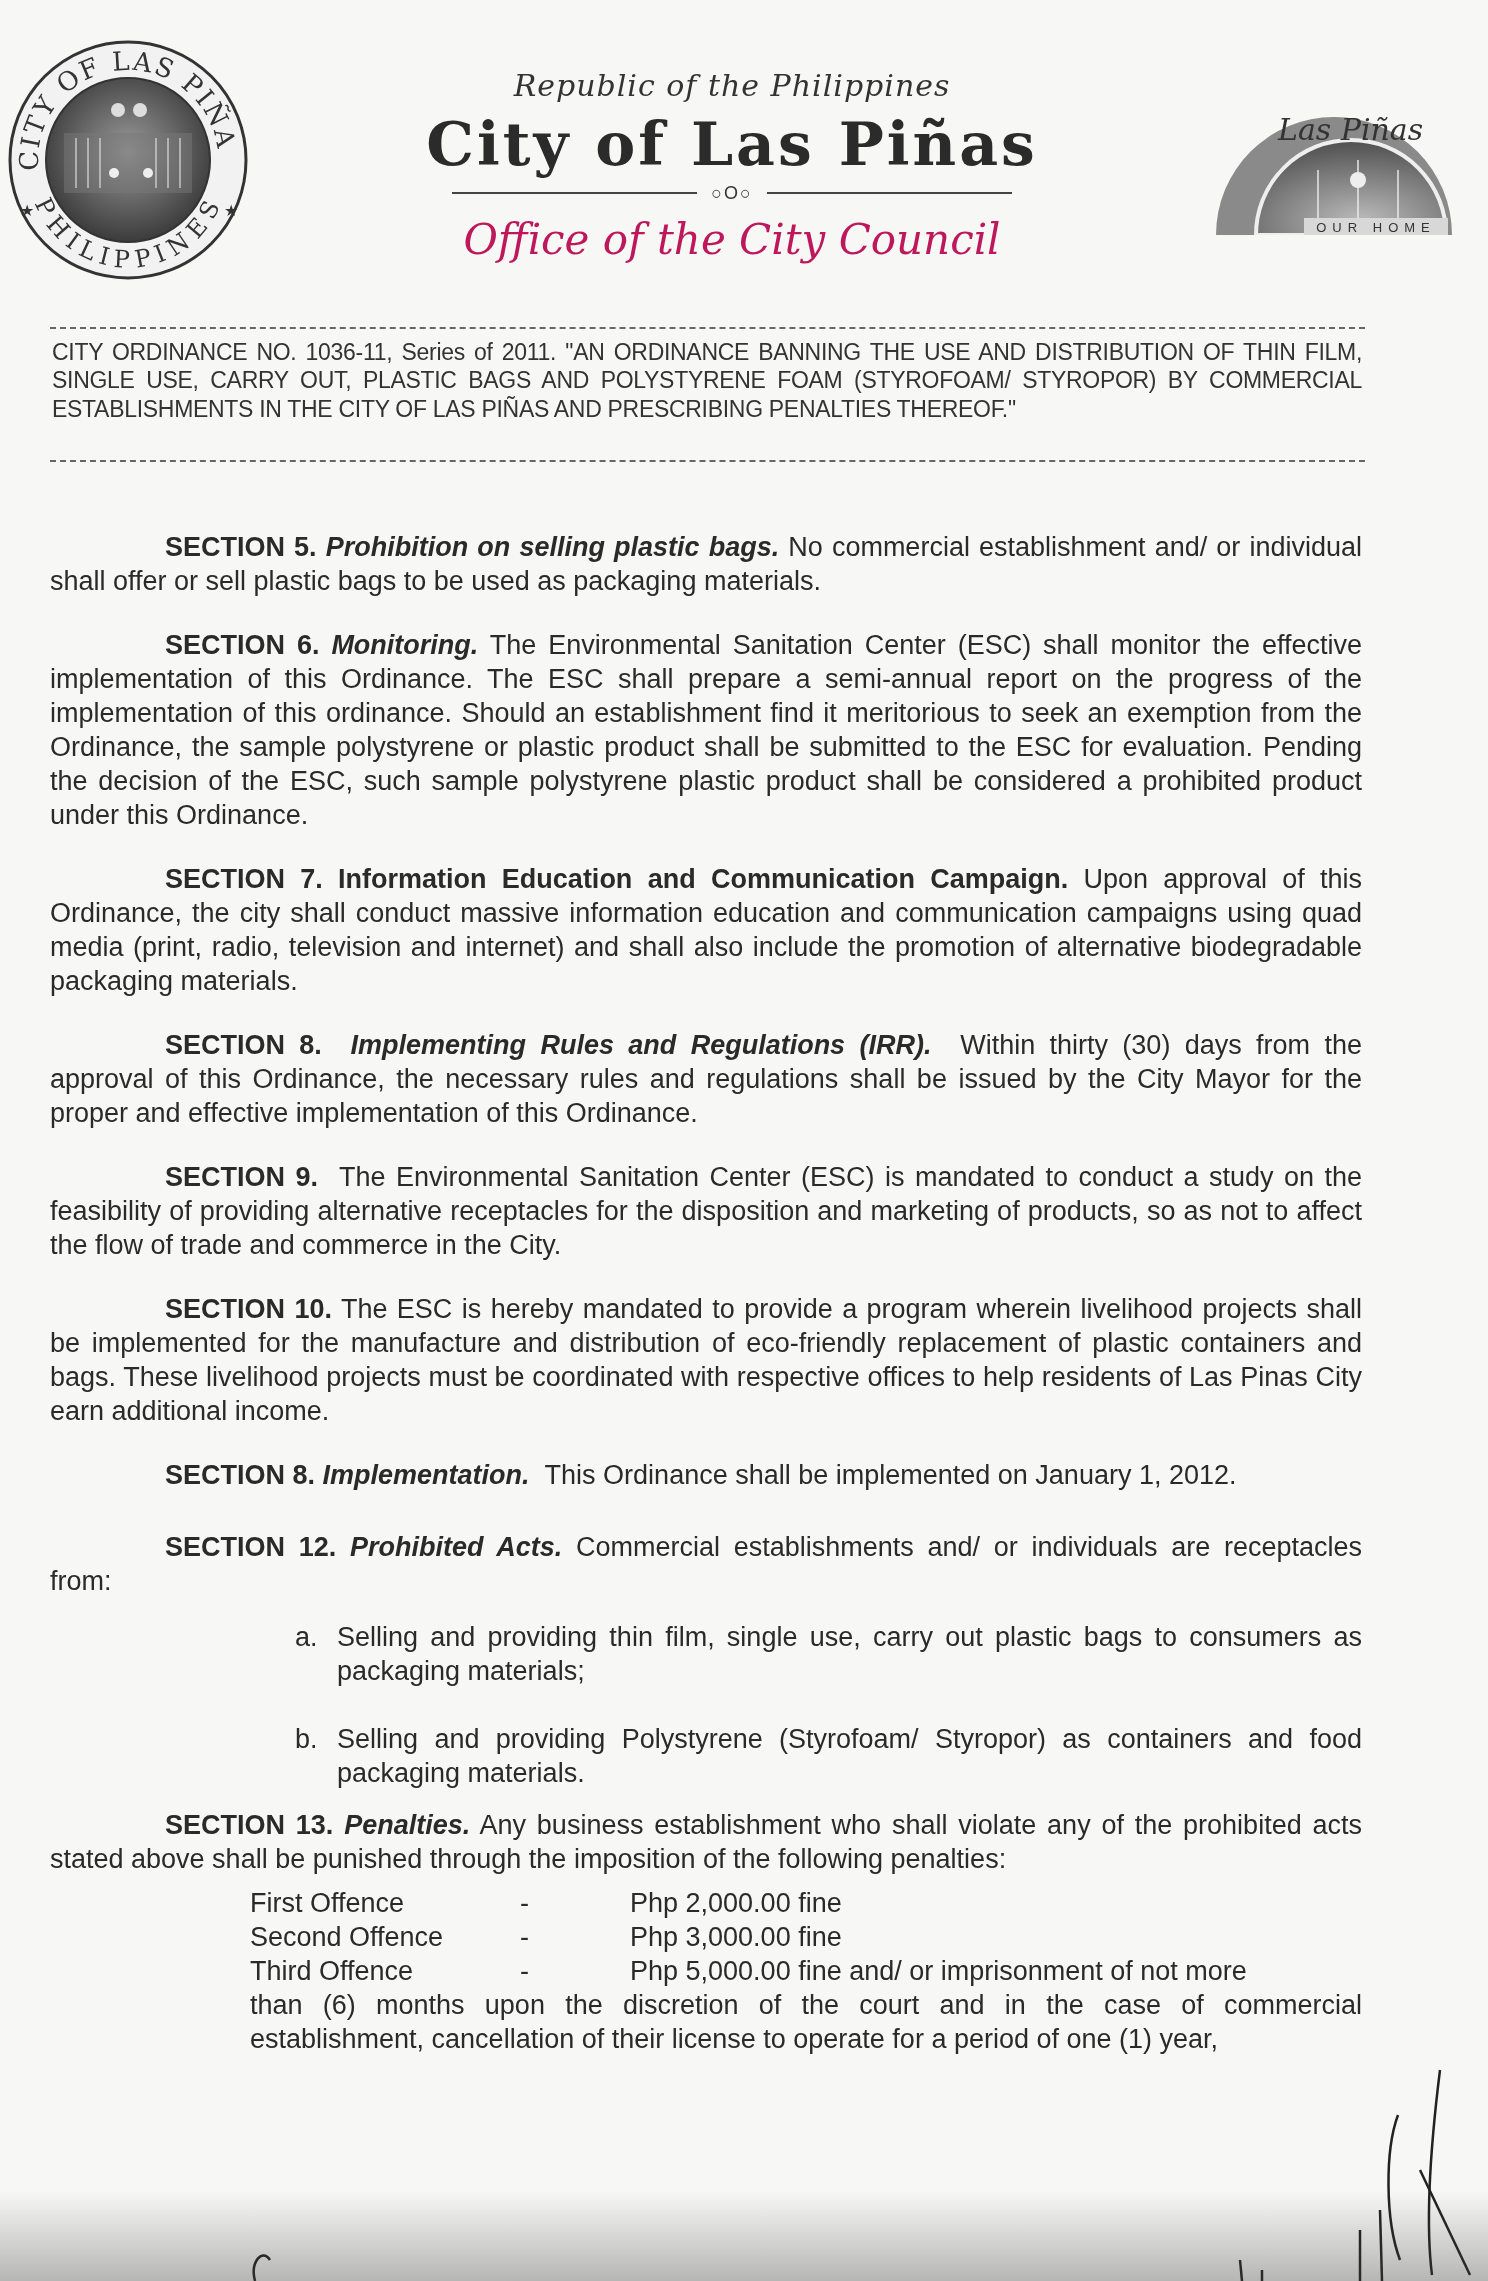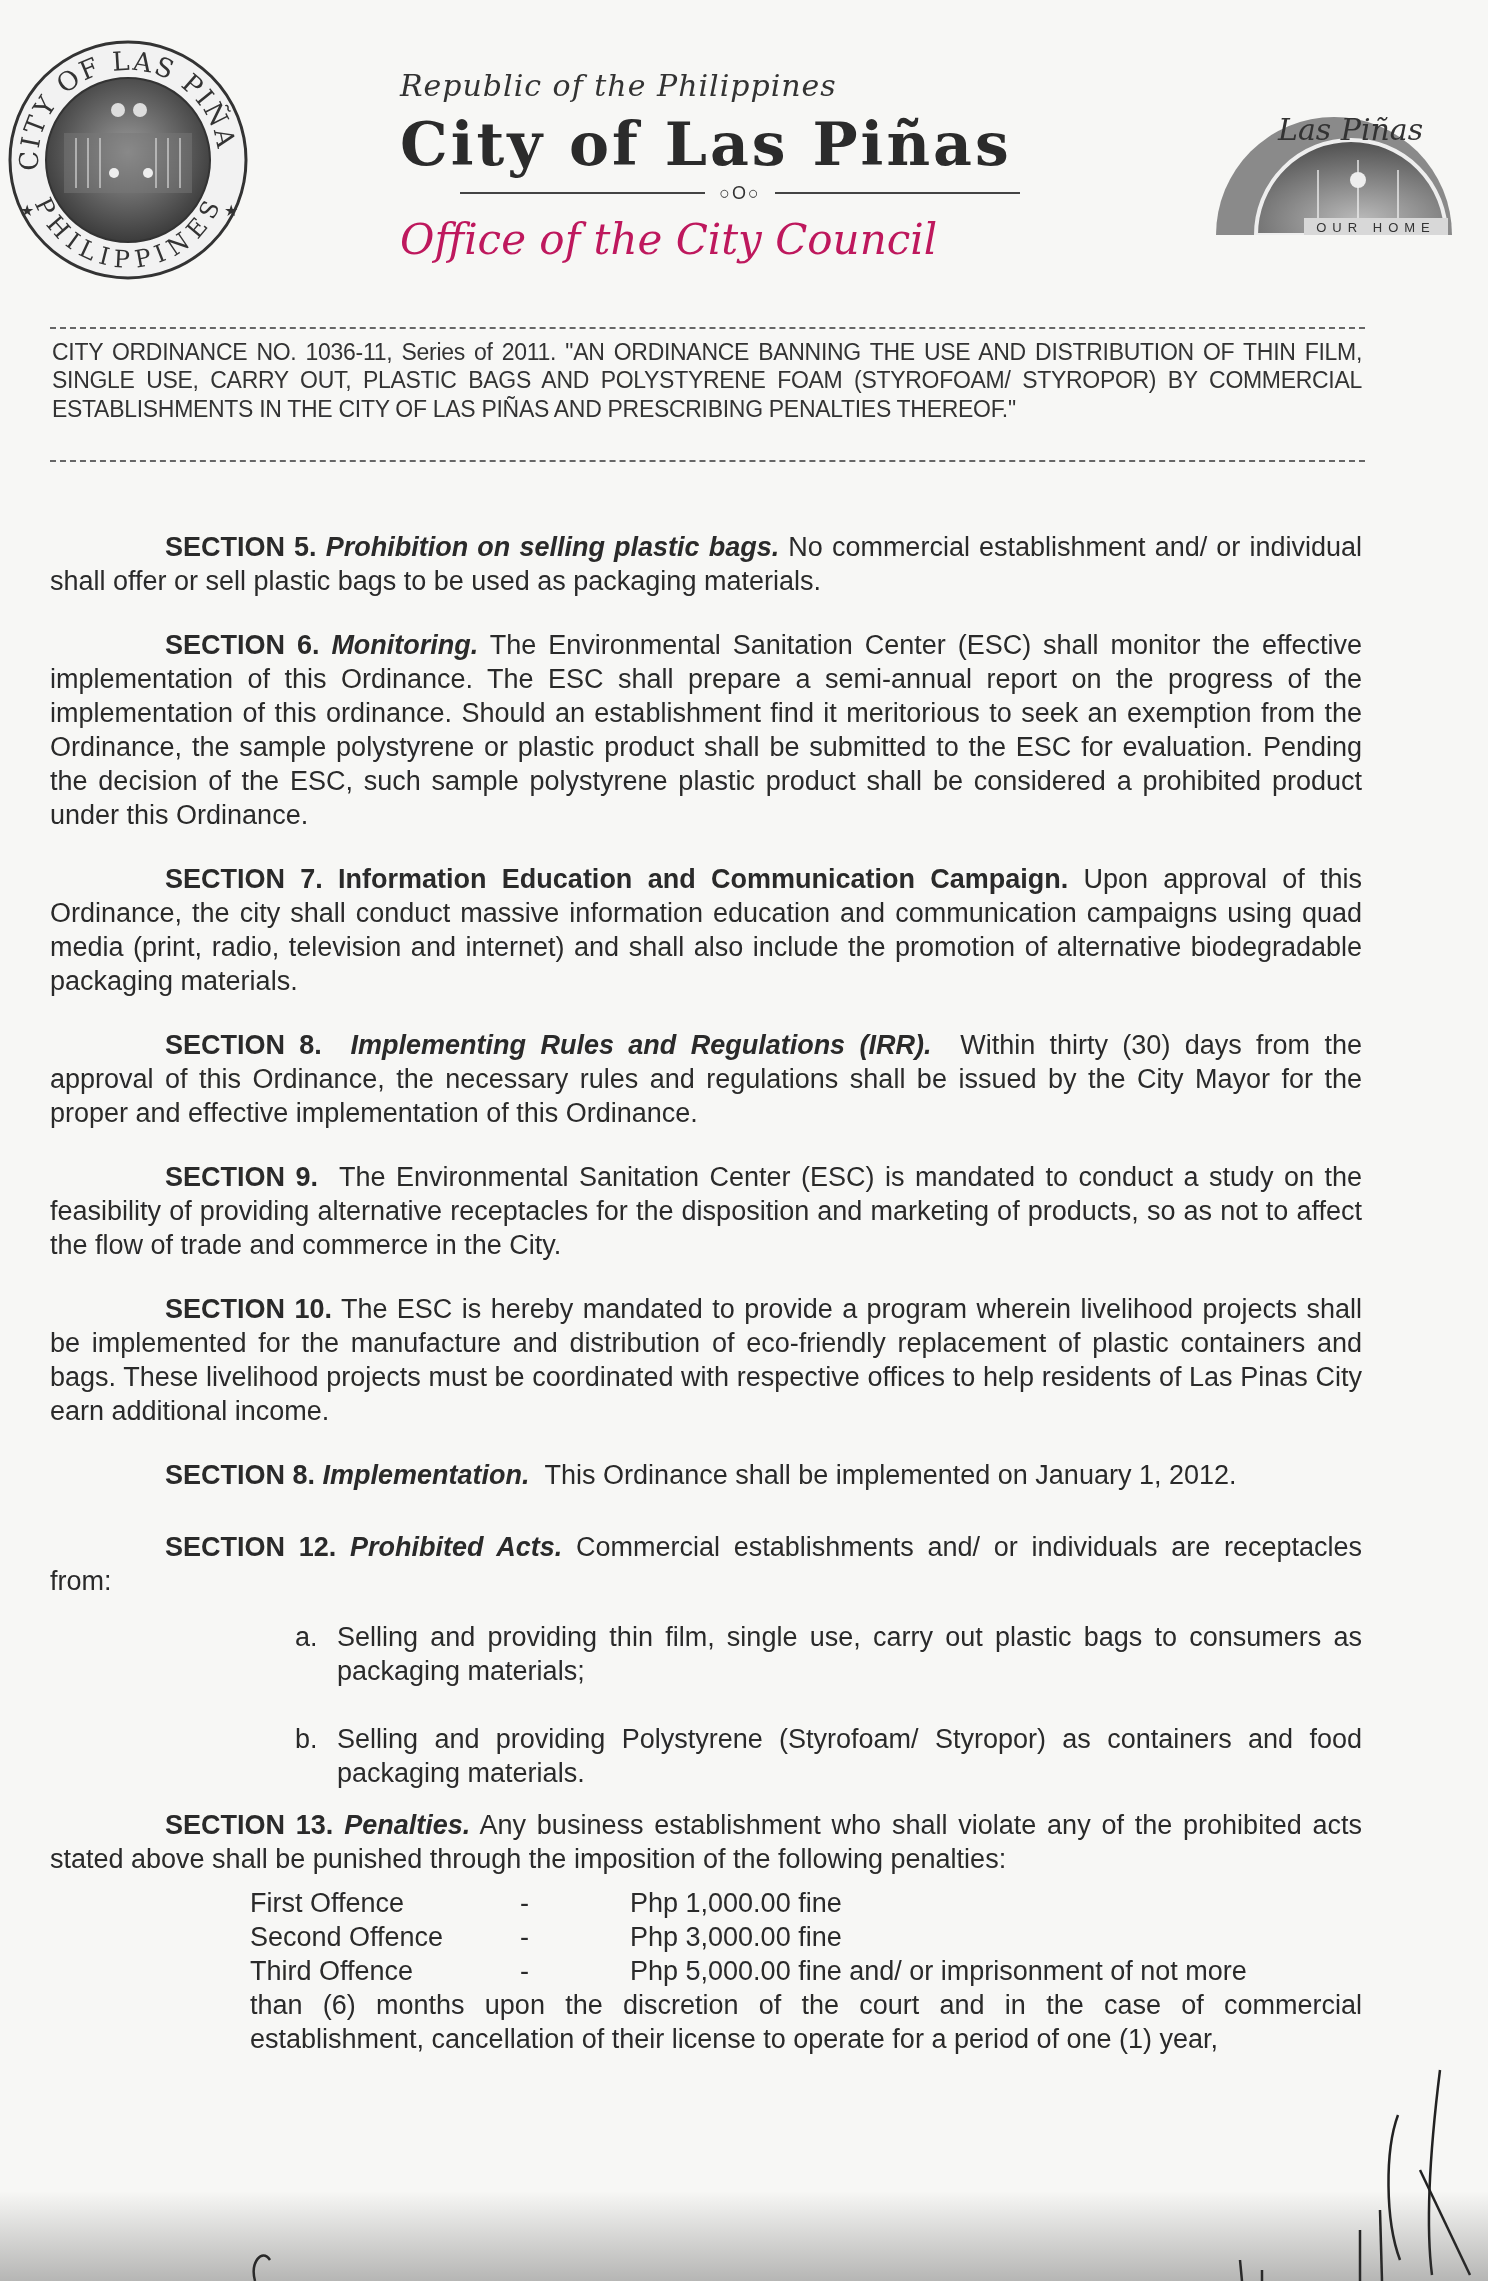--- a/index.html
+++ b/index.html
@@ -6,21 +6,21 @@
   body {
     width:1488px; height:2281px; overflow:hidden; position:relative;
     background:#f7f7f5;
     font-family:"Liberation Sans", sans-serif;
     color:#2a2a2a;
   }
   .page { position:absolute; inset:0; }
   
   .seal { position:absolute; left:6px; top:38px; width:244px; height:244px; }
   .logo-right { position:absolute; left:1208px; top:110px; width:245px; height:125px; }
-  .header-center { position:absolute; left:400px; top:60px; width:680px; text-align:left; }
+  .header-center { position:absolute; left:392px; top:60px; width:680px; text-align:center; }
   .republic { font-family:"DejaVu Serif", serif; font-style:italic; font-size:30px; color:#333; letter-spacing:1px; margin-top:8px; }
   .city { font-family:"DejaVu Serif", serif; font-weight:bold; font-size:60px; color:#2b2b2b; margin-top:6px; letter-spacing:3px; }
   .divider { position:relative; width:560px; height:20px; margin:4px auto 0; }
   .divider .line { position:absolute; top:9px; height:2px; background:#444; width:245px; }
   .divider .line.l { left:0; } .divider .line.r { right:0; }
   .divider .orn { position:absolute; left:50%; top:0; transform:translateX(-50%); font-size:18px; color:#333; letter-spacing:2px; }
   .office { font-family:"DejaVu Serif", serif; font-style:italic; font-size:42px; color:#be185d; margin-top:12px; }
   
   .dash { position:absolute; left:50px; width:1315px; border-top:2px dashed #666; }
   .ord-title {
@@ -141,21 +141,21 @@
         <span class="txt">Selling and providing Polystyrene (Styrofoam/ Styropor) as containers and food packaging materials.</span>
       </div>
     </div>
 
     <p class="sec" style="margin-bottom:0"><span class="head">SECTION 13.</span> <span class="title">Penalties.</span> <span>Any business establishment who shall violate any of the prohibited acts stated above shall be punished through the imposition of the following penalties:</span></p>
 
     <div class="pen-table">
       <div class="pen-row">
         <span class="lbl">First Offence</span>
         <span class="sep">-</span>
-        <span class="amt">Php 1,000.00 fine</span>
+        <span class="amt">Php 2,000.00 fine</span>
       </div>
       <div class="pen-row">
         <span class="lbl">Second Offence</span>
         <span class="sep">-</span>
         <span class="amt">Php 3,000.00 fine</span>
       </div>
       <div class="pen-row">
         <span class="lbl">Third Offence</span>
         <span class="sep">-</span>
         <span class="amt">Php 5,000.00 fine and/ or imprisonment of not more</span>

